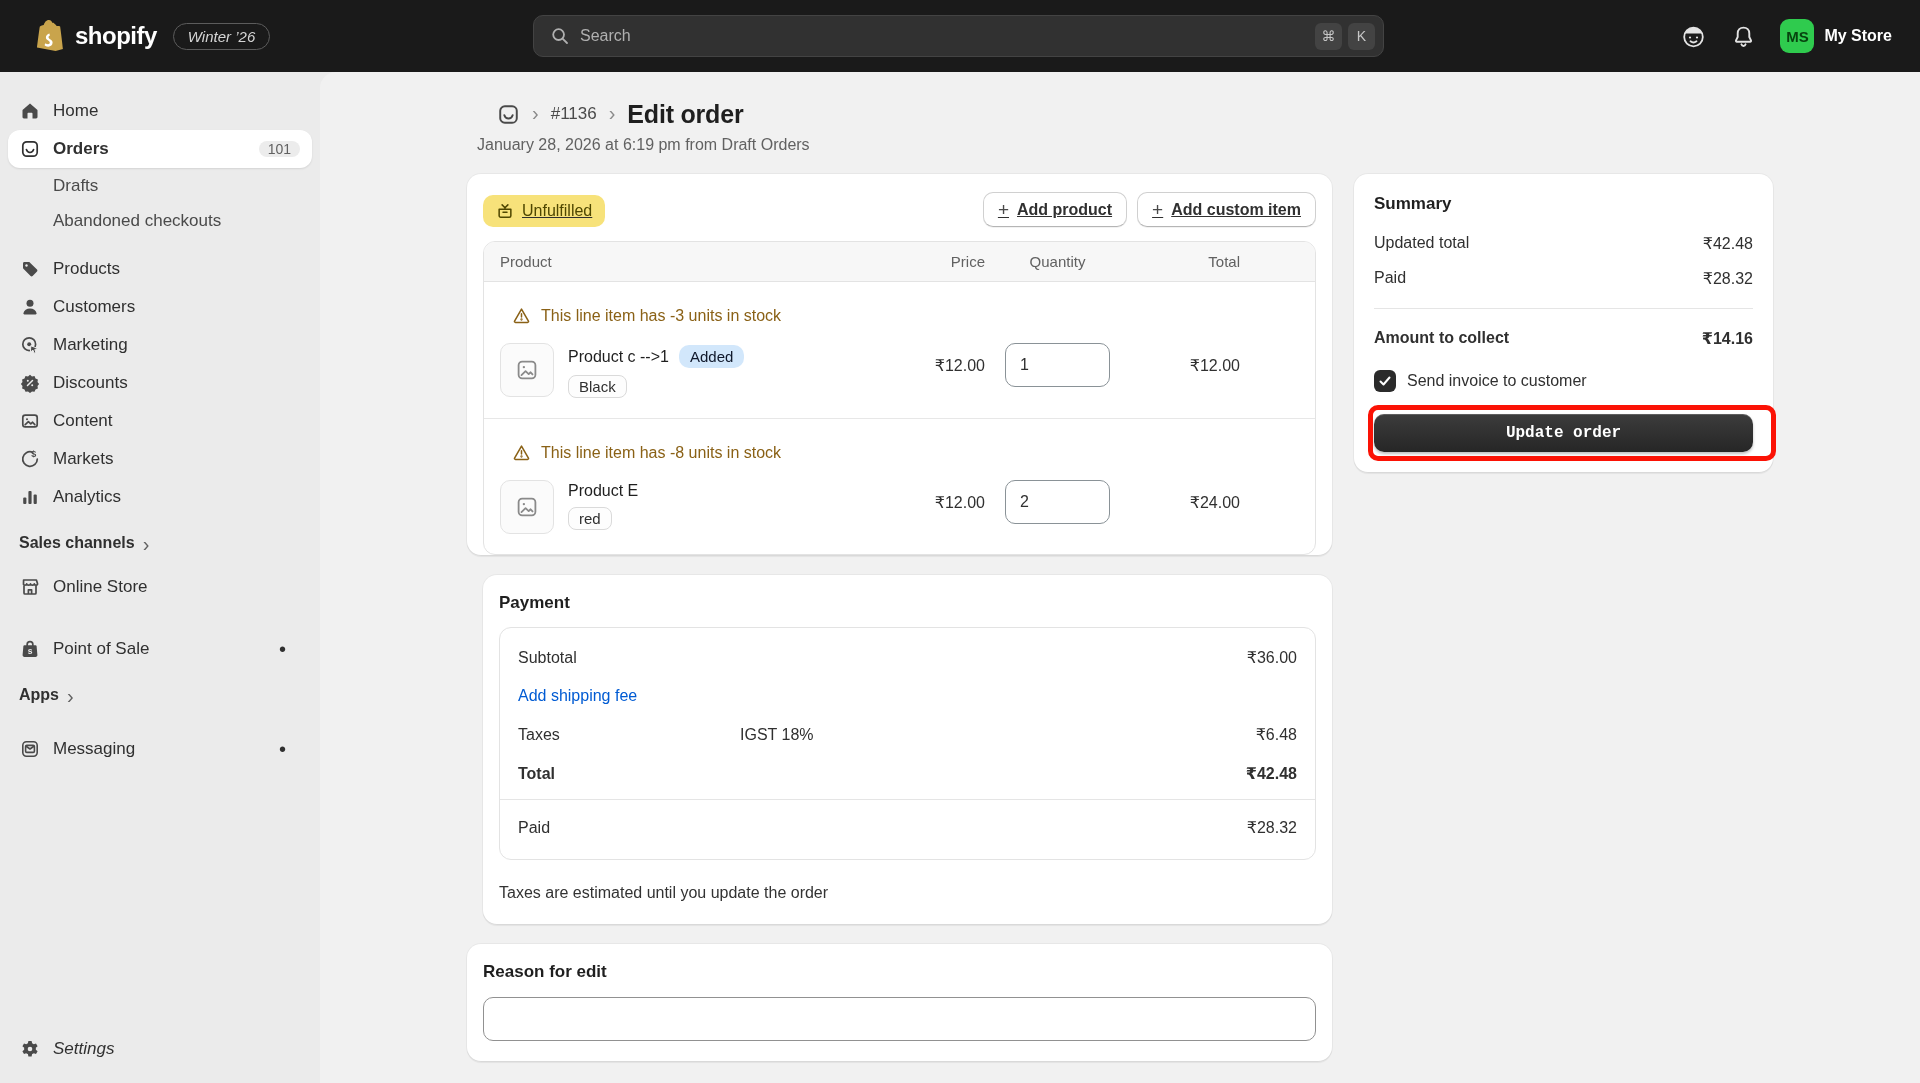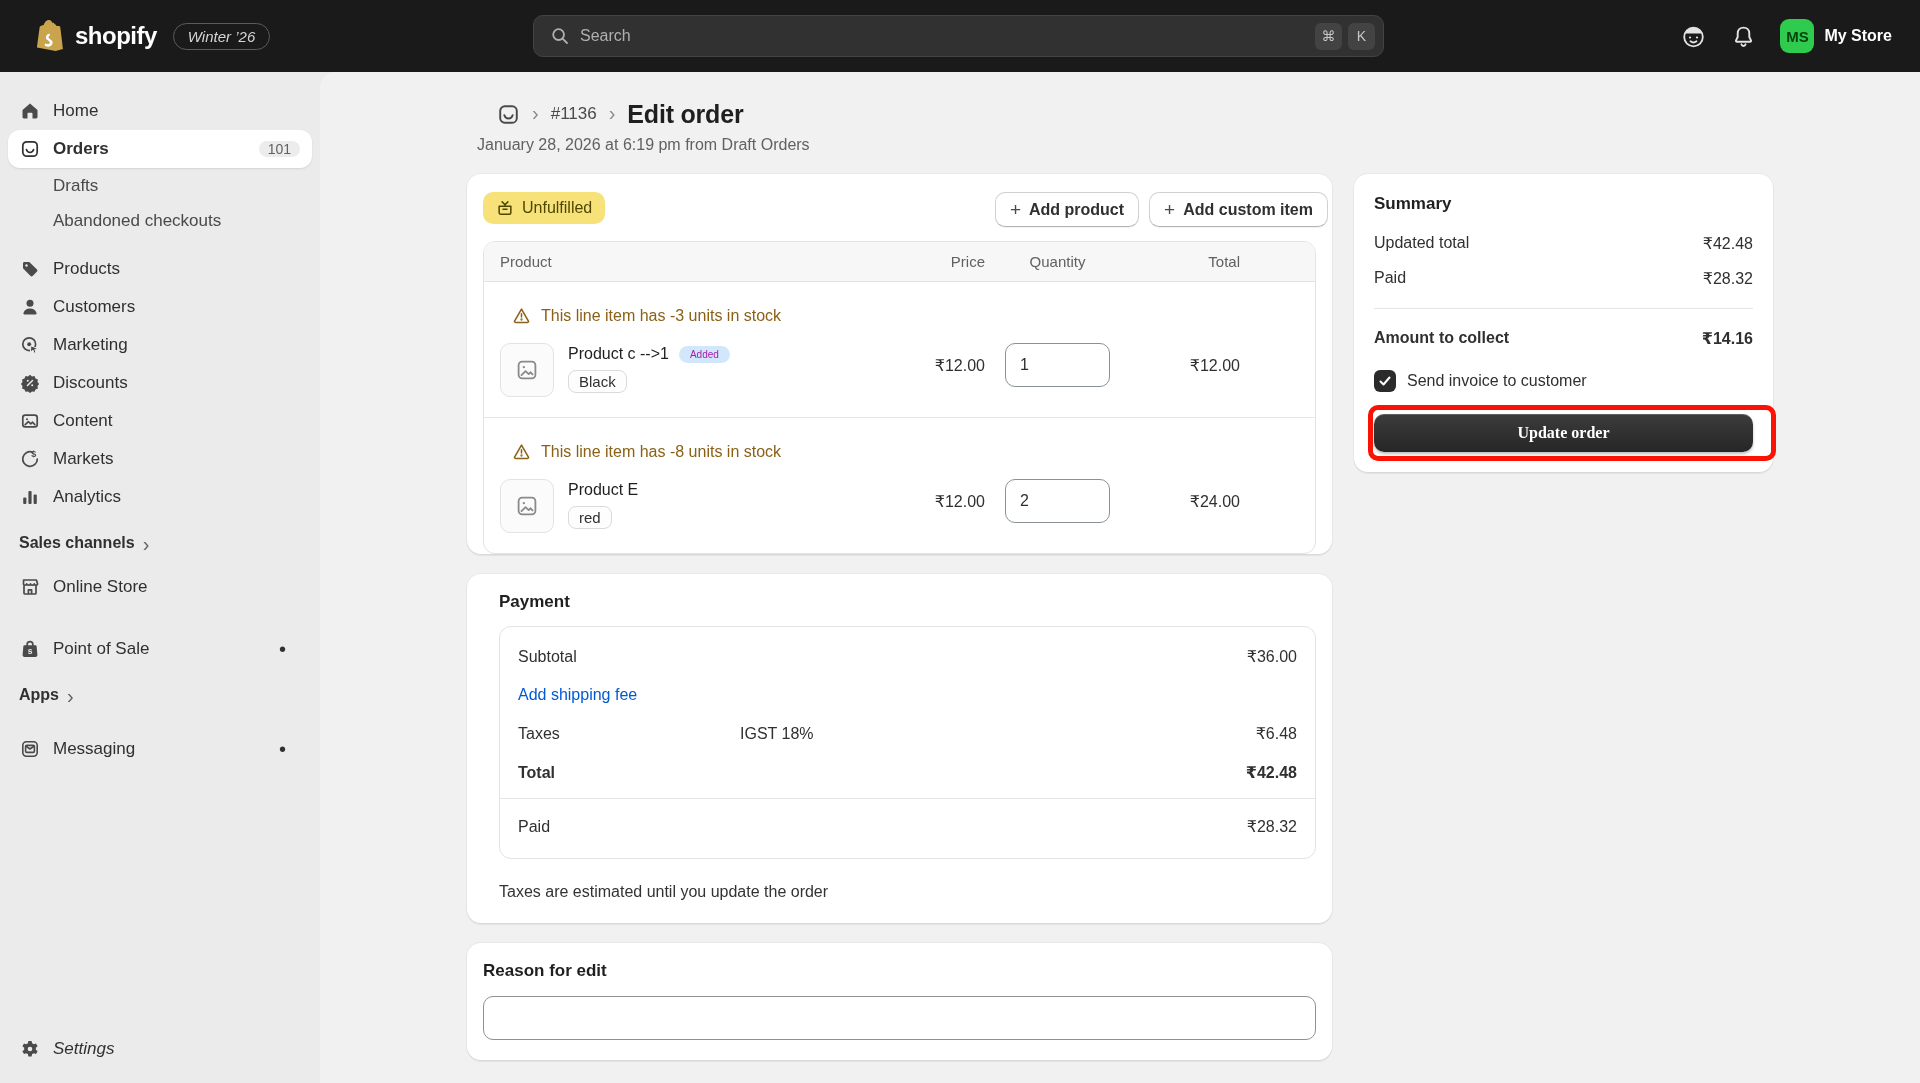--- a/index.html
+++ b/index.html
@@ -49,51 +49,51 @@
   .crumb-num { font-size:17px; color:#4a4a4a; font-weight:450; }
   .crumb-sep { color:#8a8a8a; font-size:20px; line-height:1; padding-bottom:2px; }
   .page-title { font-size:25px; font-weight:700; color:#1f1f1f; letter-spacing:-0.2px; }
   .date-line { margin:6px 0 0 10px; font-size:16px; color:#616161; }
   .cols { display:flex; gap:22px; margin-top:20px; align-items:flex-start; }
   .col-left { width:865px; }
   .col-right { width:419px; }
   .card { background:#fff; border-radius:14px; box-shadow:0 2px 1px rgba(0,0,0,.06), 0 0 0 1px rgba(0,0,0,.04); }
 
   
-  .oc-head { display:flex; align-items:flex-start; justify-content:space-between; padding:18px 4px 14px 16px; }
+  .oc-head { display:flex; align-items:flex-end; justify-content:space-between; padding:18px 16px 14px 16px;text-decoration:underline; }
   .status-badge { display:flex; align-items:center; gap:8px; background:#f7e27a; color:#4f4700;
     border-radius:10px; padding:7px 13px; font-size:16px; font-weight:500; }
   .btn-group { display:flex; gap:10px; }
   .btn-secondary { display:flex; align-items:center; gap:8px; background:#fff; border:1px solid #d0d0d0;
     border-bottom-color:#b5b5b5; border-radius:10px; height:35px; padding:0 14px; font-size:16px;
     font-weight:550; color:#303030; cursor:pointer; box-shadow:0 1px 0 rgba(0,0,0,.05); }
   .plus { font-size:19px; font-weight:400; color:#4a4a4a; line-height:1; }
   .table { margin:0 16px 20px 16px; border:1px solid #e3e3e3; border-radius:12px; overflow:hidden; }
   .thead { display:grid; grid-template-columns:1fr 110px 145px 110px 75px; background:#f7f7f7;
     border-bottom:1px solid #e3e3e3; padding:11px 0 11px 16px; font-size:15px; color:#616161; }
   .th-right { text-align:right; } .th-center { text-align:center; }
   .warn-row { display:flex; align-items:center; gap:10px; padding:24px 16px 12px 28px;
     color:#8a6116; font-size:16px; }
   .item-row { display:grid; grid-template-columns:1fr 110px 145px 110px 75px; padding:6px 0 20px 16px; }
   .item-row.bordered { border-bottom:1px solid #e7e7e7; }
   .prod-cell { display:flex; gap:14px; }
   .thumb { width:54px; height:54px; border:1px solid #e3e3e3; background:#fbfbfb; border-radius:10px;
     display:flex; align-items:center; justify-content:center; color:#8a8a8a; flex:none; }
   .prod-name-row { display:flex; align-items:center; gap:10px; margin-top:2px; }
   .prod-name { font-size:16px; font-weight:500; color:#1f1f1f; }
-  .added-badge { background:#d2e7fb; color:#a21caf; border-radius:10px; padding:3px 11px; font-size:10px; }
+  .added-badge { background:#d2e7fb; color:#0f172a; border-radius:10px; padding:3px 11px; font-size:15px; }
   .variant-chip { display:inline-block; margin-top:7px; border:1px solid #dadada; background:#fdfdfd;
     border-radius:8px; padding:2px 10px; font-size:15px; color:#303030; }
   .cell-price, .cell-total { text-align:right; font-size:16px; color:#303030; padding-top:13px; }
   .cell-qty { padding-left:20px; }
   .qty-input { width:105px; height:44px; border:1px solid #8a9297; border-radius:10px; padding:0 14px;
     font-size:16px; color:#303030; background:#fff; font-family:inherit; }
 
   
-  .pay-card { margin-top:20px; padding:18px 16px 22px 32px; }
+  .pay-card { margin-top:20px; padding:18px 16px 22px 16px;margin-left:16px; }
   .sec-title { font-size:17px; font-weight:650; color:#1f1f1f; }
   .pay-box { border:1px solid #e3e3e3; border-radius:12px; margin-top:14px; padding:10px 18px; }
   .pay-row { display:flex; align-items:center; padding:10px 0; font-size:16px; }
   .pay-label { width:222px; }
   .pay-value { margin-left:auto; }
   .pay-bold { font-weight:650; }
   .link { color:#005bd3; cursor:pointer; }
   .pay-divider { border-top:1px solid #e5e5e5; margin:6px -18px; }
   .pay-note { margin-top:24px; font-size:16px; color:#333; }
 
@@ -106,21 +106,21 @@
   .sum-card { padding:20px; }
   .sum-row { display:flex; padding:8px 0; font-size:16px; color:#303030; }
   .sum-value { margin-left:auto; }
   .sum-divider { border-top:1px solid #e5e5e5; margin:12px 0 12px 0; }
   .collect-row { font-weight:650; }
   .check-row { display:flex; align-items:center; gap:11px; margin:14px 0 22px 0; font-size:16px; }
   .checkbox { width:22px; height:22px; background:#2b2b2b; border-radius:6px; display:flex;
     align-items:center; justify-content:center; flex:none; cursor:pointer; }
   .btn-wrap { position:relative; }
   .btn-primary { width:100%; height:38px; border:none; border-radius:10px; color:#fff; font-size:16px;
-    font-weight:600; font-family:Liberation Serif, serif; cursor:pointer;
+    font-weight:600; font-family:Liberation Mono, monospace; cursor:pointer;
     background:linear-gradient(180deg,#3c3c3c 0%,#262626 100%);
     box-shadow:0 2px 3px rgba(0,0,0,.25), inset 0 1px 0 rgba(255,255,255,.18); }
   .red-highlight { position:absolute; left:-6px; right:-23px; top:-9px; bottom:-9px;
     border:5px solid #fb1205; border-radius:10px; pointer-events:none; }
 
   svg { display:block; }
 </style>
 </head>
 <body>
 

